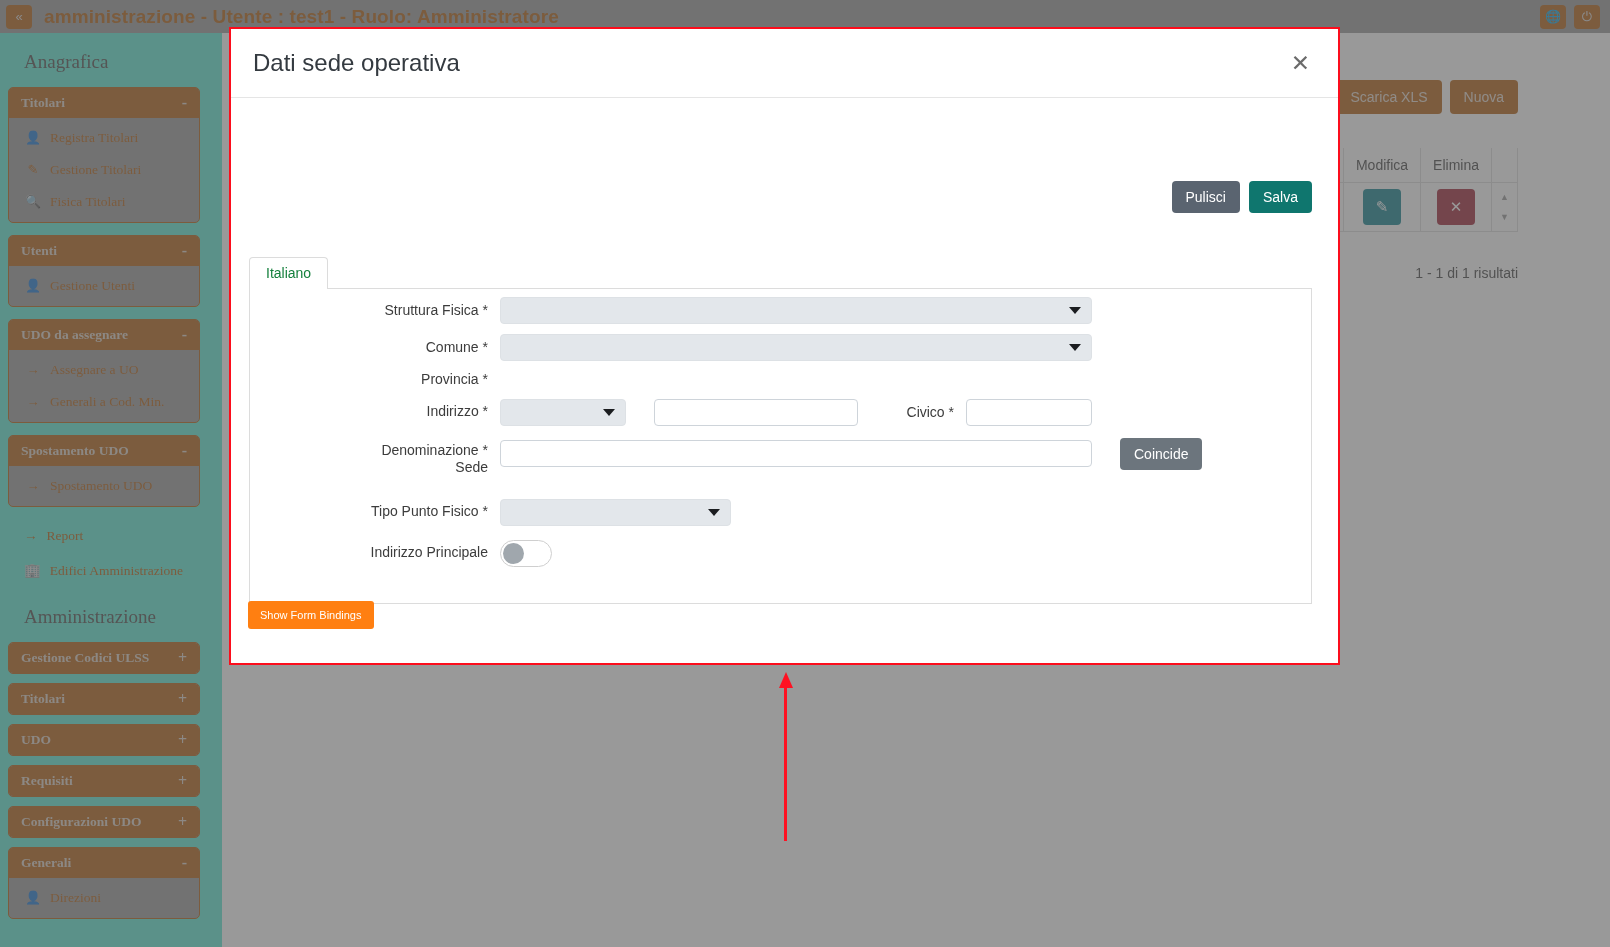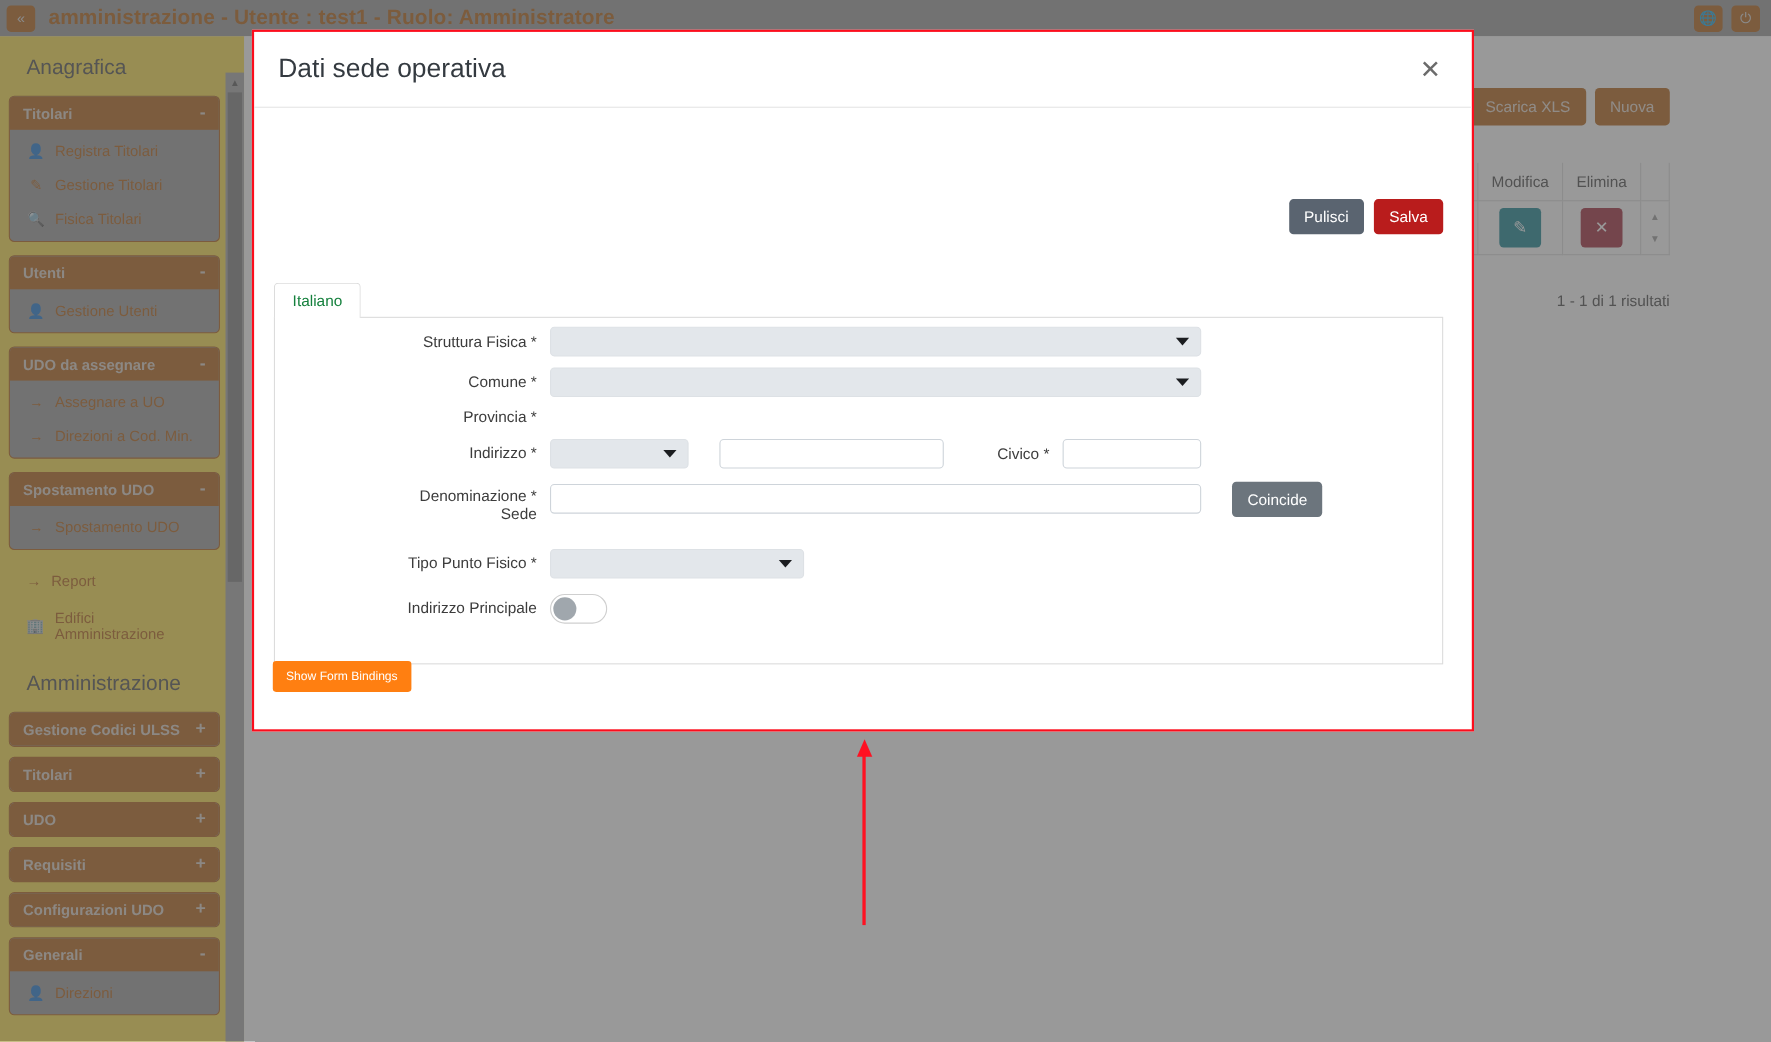--- a/index.html
+++ b/index.html
@@ -39,23 +39,24 @@
   .topbar-icon {
     width: 26px; height: 24px; border-radius: 4px;
     background: #b35f11; color: #d8d8d8;
     display: flex; align-items: center; justify-content: center;
     font-size: 13px; cursor: pointer;
   }
 
   
   .sidebar {
     position: absolute; top: 33px; left: 0;
-    width: 222px; height: 914px;
-    background: #fde047;
+    width: 248px; height: 914px;
+    background: #5eead4;
     overflow: hidden;
+    font-family: Liberation Serif, serif;
   }
   .sidebar-inner { width: 208px; padding: 0 8px; }
   .sb-heading {
     font-size: 19px; color: #4c4c4c;
     padding: 18px 0 14px 16px; font-weight: normal;
   }
   .sb-group {
     border: 1px solid #b35f11;
     border-radius: 5px;
     margin: 0 0 12px 0;
@@ -179,21 +180,21 @@
     position: absolute; top: 83px; right: 26px;
     display: flex; gap: 9px;
   }
   .btn {
     border: none; border-radius: 4px;
     font-size: 14px; padding: 8px 14px; cursor: pointer;
     font-family: "Liberation Sans", sans-serif;
   }
   .btn-pulisci { background: #5a6470; color: #ffffff; }
   .btn-salva   { background: #f8a койне; }
-  .btn-salva   { background: #b91c1c; color: #ffffff; }
+  .btn-salva   { background: #0f766e; color: #ffffff; }
 
   
   .tabwrap { position: absolute; left: 18px; top: 158px; width: 1063px; }
   .tab-strip { display: flex; }
   .tab {
     border: 1px solid #dcdcdc; border-bottom: none;
     background: #fff; padding: 7px 16px 8px;
     font-size: 14px; color: #15803d;
     border-radius: 4px 4px 0 0;
     position: relative; top: 1px; cursor: pointer;
@@ -330,21 +331,21 @@
             <span>UDO da assegnare</span>
             <span class="pm">-</span>
           </div>
           <div class="sb-group-body">
             <div class="sb-item">
               <span class="ic">→</span>
               <span>Assegnare a UO</span>
             </div>
             <div class="sb-item">
               <span class="ic">→</span>
-              <span>Direzioni a Cod. Min.</span>
+              <span>Generali a Cod. Min.</span>
             </div>
           </div>
         </div>
 
         <div class="sb-group">
           <div class="sb-group-header">
             <span>Spostamento UDO</span>
             <span class="pm">-</span>
           </div>
           <div class="sb-group-body">

